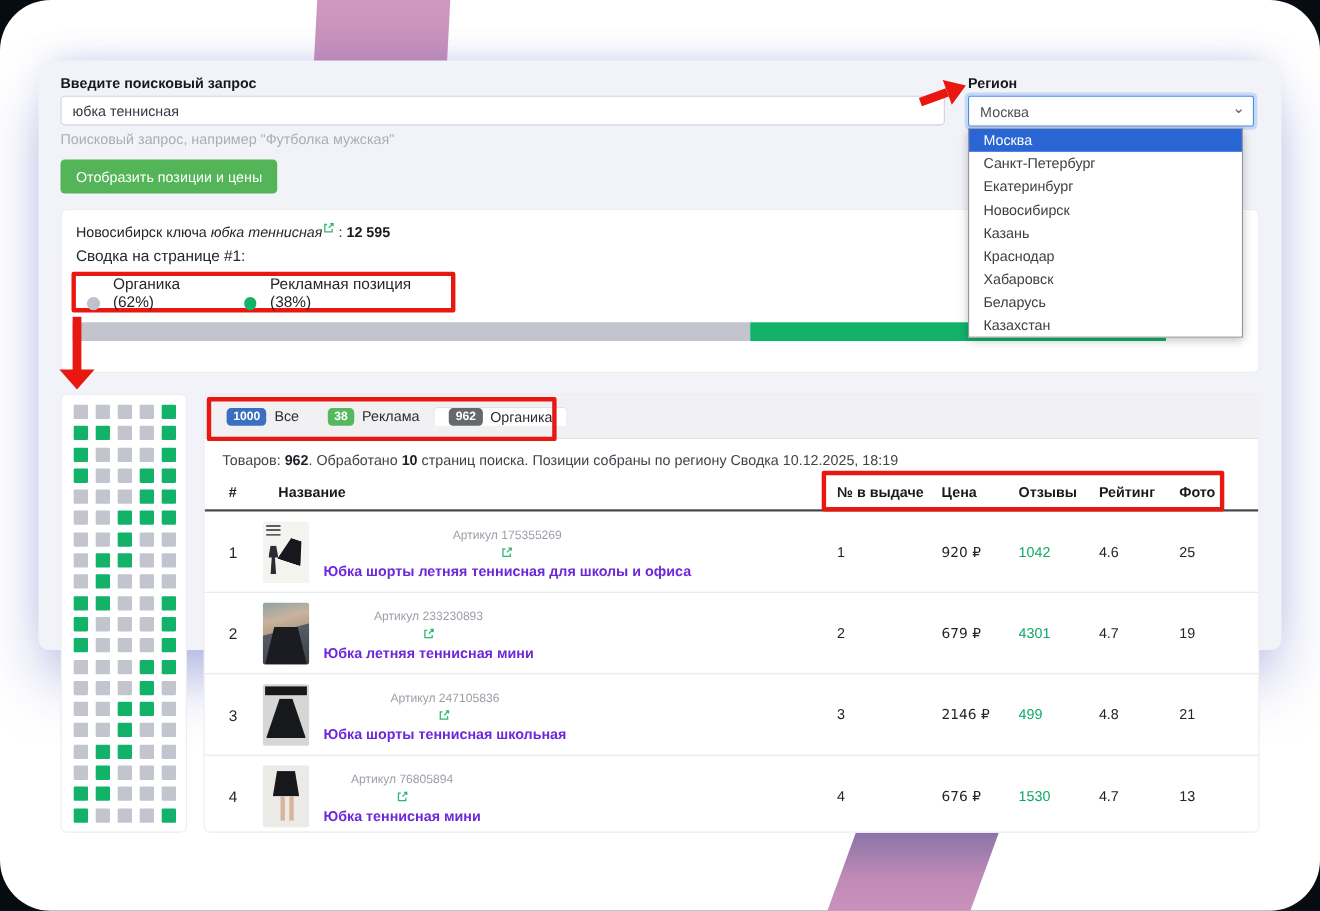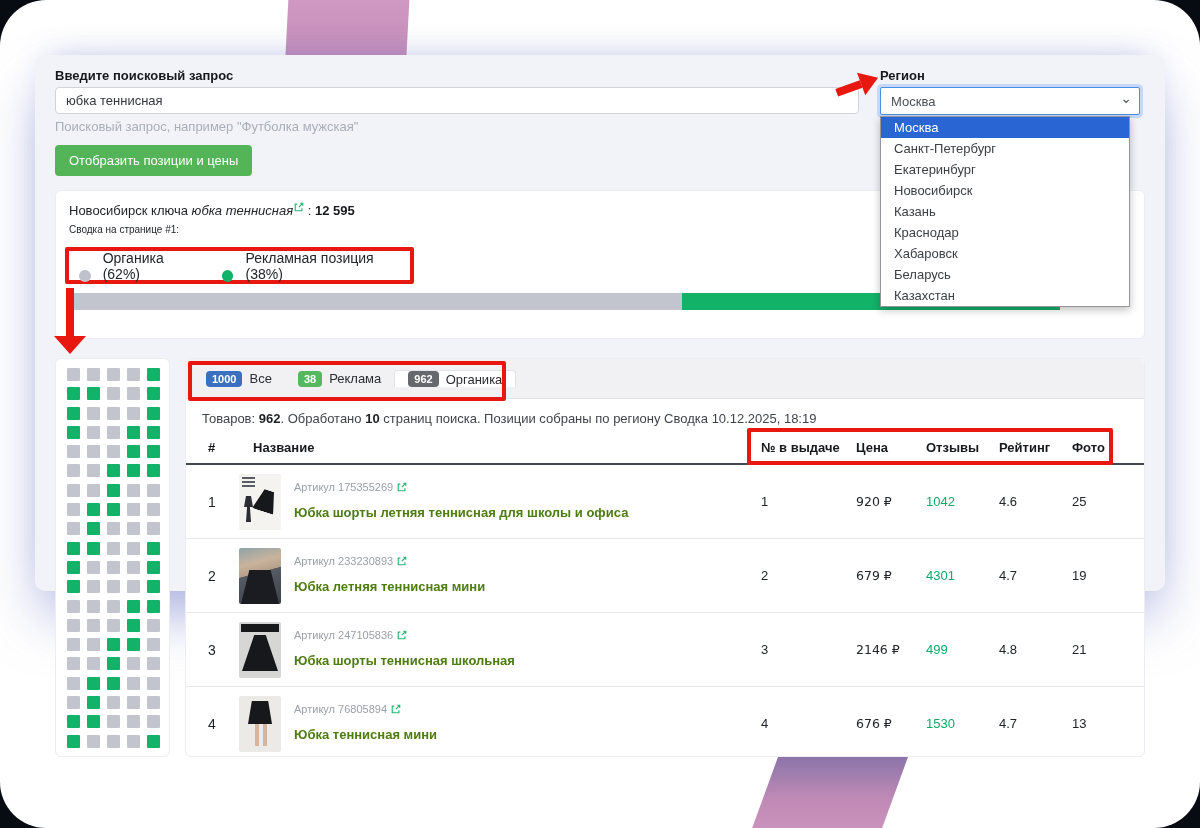--- a/index.html
+++ b/index.html
@@ -31,21 +31,21 @@
   .dropdown{position:absolute;left:845px;top:61px;width:248px;background:#fff;
     border:1px solid #93979d;box-shadow:0 3px 8px rgba(0,0,0,.25);z-index:40;}
   .dd-item{height:21px;line-height:21px;padding-left:13px;font-size:13px;color:#3c4045;cursor:pointer;}
   .dd-item.selected{background:#2a65d4;color:#fff;}
   
   .card{position:absolute;background:#fff;border:1px solid #ececf2;border-radius:6px;}
   .card1{left:20px;top:135px;width:1088px;height:147px;}
   .freq{position:absolute;left:13px;top:11px;font-size:13px;color:#23262b;}
   .freq i{font-style:italic;}
   .freq b{color:#17191d;}
-  .svodka{position:absolute;left:13px;top:33px;font-size:10px;color:#23262b;}
+  .svodka{position:absolute;left:13px;top:33px;font-size:14px;color:#23262b;}
   .legend-box{position:absolute;left:9px;top:56px;width:331px;height:29px;
     border:4px solid #e8170f;border-radius:2px;display:flex;align-items:center;
     gap:20px;padding-left:10px;}
   .legend-item{display:flex;align-items:flex-end;gap:12px;font-size:14px;color:#23262b;}
   .dot{width:12px;height:12px;border-radius:50%;}
   .dot-gray{background:#c0c2cb;}
   .dot-green{background:#12b269;}
   .bar{position:absolute;left:10px;top:102px;width:994px;height:17px;display:flex;}
   .bar-organic{background:#c2c4ce;height:100%;}
   .bar-ad{background:#12b269;height:100%;}
@@ -98,25 +98,25 @@
   .v1::after{content:"";position:absolute;left:5px;top:22px;width:9px;height:26px;background:#2c2d33;
     clip-path:polygon(22% 0,78% 0,100% 42%,66% 42%,78% 100%,22% 100%,34% 42%,0 42%);}
   .v2{background:linear-gradient(165deg,#8fa3a8 0%,#c9b39c 28%,#b5a08b 44%,#565b64 45%,#3c4049 100%);}
   .v2 .skirt{left:2px;top:22px;width:38px;height:34px;background:#1b1c21;clip-path:polygon(22% 0,78% 0,100% 100%,0 100%);}
   .v3{background:#d6d6d4;}
   .v3::before{content:"";position:absolute;left:2px;top:2px;right:2px;height:8px;background:#17181a;}
   .v3 .skirt{left:3px;top:13px;width:36px;height:36px;clip-path:polygon(34% 0,66% 0,100% 100%,0 100%);}
   .v4{background:#eceae6;}
   .v4 .skirt{left:9px;top:5px;width:24px;height:23px;clip-path:polygon(16% 0,84% 0,100% 100%,0 100%);}
   .v4::after{content:"";position:absolute;left:16px;top:28px;width:4px;height:22px;background:#d8b49c;box-shadow:8px 0 0 #d8b49c;}
-  .art{display:flex;align-items:center;gap:4px;}
+  .art{display:flex;align-items:center;gap:4px;flex-direction:column;}
   .art-text{font-size:11px;color:#9aa0a8;}
   .ext{width:10px;height:10px;}
   .prod{position:absolute;left:108px;top:16px;}
-  .ptitle{margin-top:12px;font-size:13px;font-weight:bold;color:#4d7c0f;max-width:440px;}
+  .ptitle{margin-top:5px;font-size:13px;font-weight:bold;color:#6d28d9;max-width:440px;}
   .freq-ext{width:10px;height:10px;vertical-align:3px;margin-left:1px;}
 </style>
 </head>
 <body>
 
 <div class="page">
   <div class="deco-top"></div>
   <div class="deco-bottom"></div>
 
   <div class="panel">

